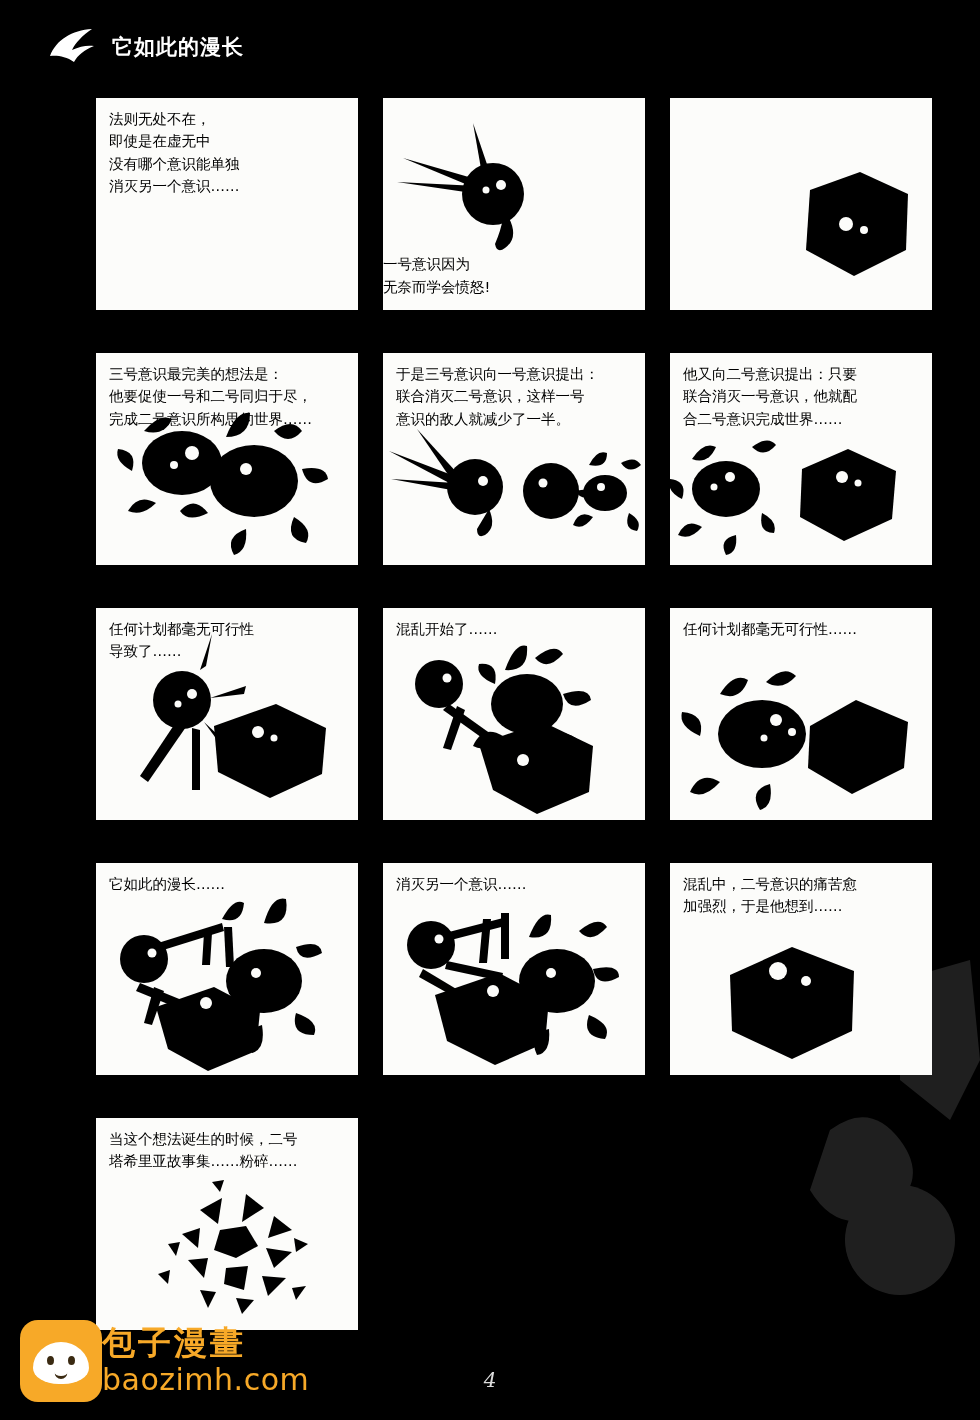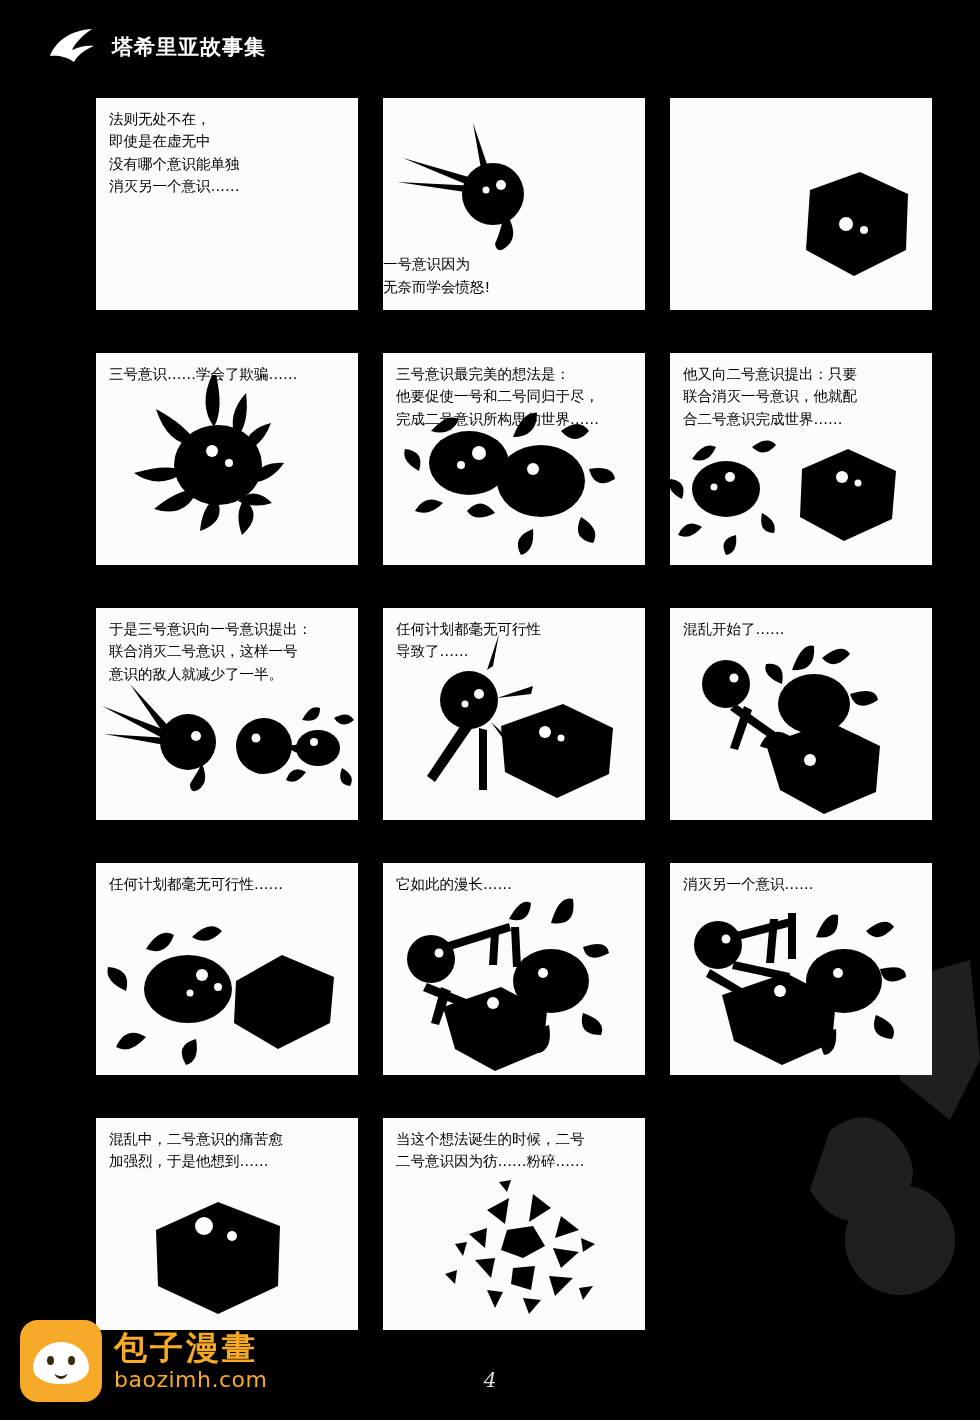--- a/index.html
+++ b/index.html
@@ -97,21 +97,21 @@
     font-style: italic;
     font-family: "DejaVu Serif", "Liberation Serif", serif;
   }
   
   .watermark {
     position: absolute;
     left: 20px;
     bottom: 18px;
     display: flex;
     align-items: center;
-    gap: 12px;
+    gap: 0;
   }
   .wm-logo {
     width: 82px;
     height: 82px;
     border-radius: 18px;
     background: #f7a928;
     position: relative;
   }
   .wm-bun {
     position: absolute;
@@ -144,21 +144,21 @@
   }
   .wm-text { display: flex; flex-direction: column; }
   .wm-cn {
     font-size: 33px;
     font-weight: bold;
     color: #f7a928;
     letter-spacing: 3px;
     line-height: 1.1;
   }
   .wm-url {
-    font-size: 22px;
+    font-size: 30px;
     color: #f7a928;
     letter-spacing: 0.5px;
     font-family: "DejaVu Sans", "Liberation Sans", sans-serif;
   }
   
   .ghost {
     position: absolute;
     opacity: 0.12;
     z-index: 0;
     pointer-events: none;
@@ -174,21 +174,21 @@
     <path d="M180 190 q40 -30 70 10 q30 40 -10 70 q-50 30 -80 -20 Z" fill="#fff"></path>
     <circle cx="250" cy="300" r="55" fill="#fff"></circle>
   </svg>
 
   <div class="header">
     <div class="header-logo">
       <svg viewBox="0 0 52 42" width="52" height="42">
         <path d="M4 30 C10 14 26 4 46 3 C36 10 30 16 26 24 C34 20 42 19 48 20 C38 24 32 29 28 36 C20 30 10 29 4 30 Z" fill="#fff"></path>
       </svg>
     </div>
-    <div class="header-title">塔希里亚故事集</div>
+    <div class="header-title">它如此的漫长</div>
   </div>
 
   <div class="grid">
 
     <div class="panel">
       <div class="text">法则无处不在，
 即使是在虚无中
 没有哪个意识能单独
 消灭另一个意识……</div>
     </div>
@@ -210,40 +210,20 @@
     </div>
 
     <div class="panel">
       <svg viewBox="0 0 262 212">
         <path d="M140 92 L190 74 L238 96 L236 152 L184 178 L136 152 Z" fill="#000"></path>
         <circle cx="176" cy="126" r="7" fill="#fcfcfa"></circle>
         <circle cx="194" cy="132" r="4" fill="#fcfcfa"></circle>
       </svg>
     </div>
 
-    <div class="panel">
-      <svg viewBox="0 0 262 212">
-        <g fill="#000">
-          <path d="M120 22 q8 34 -2 52 q-16 -22 -2 -52 Z"></path>
-          <path d="M150 40 q4 30 -10 46 q-10 -24 10 -46 Z"></path>
-          <path d="M60 56 q30 16 42 36 q-30 2 -42 -36 Z"></path>
-          <path d="M175 70 q-8 22 -28 30 q2 -24 28 -30 Z"></path>
-          <path d="M38 120 q32 -10 52 -2 q-26 20 -52 2 Z"></path>
-          <path d="M188 110 q-14 20 -36 20 q10 -22 36 -20 Z"></path>
-          <path d="M58 156 q24 -20 44 -20 q-12 30 -44 20 Z"></path>
-          <path d="M176 150 q-18 6 -34 -2 q16 -16 34 2 Z"></path>
-          <path d="M104 178 q2 -24 16 -34 q12 24 -16 34 Z"></path>
-          <path d="M146 182 q-8 -22 2 -36 q20 16 -2 36 Z"></path>
-          <ellipse cx="122" cy="112" rx="44" ry="40"></ellipse>
-        </g>
-        <circle cx="116" cy="98" r="6" fill="#fcfcfa"></circle>
-        <circle cx="133" cy="110" r="4" fill="#fcfcfa"></circle>
-      </svg>
-      <div class="text">三号意识……学会了欺骗……</div>
-    </div>
 
     <div class="panel">
       <svg viewBox="0 0 262 212">
         <g fill="#000">
           <ellipse cx="86" cy="110" rx="40" ry="32"></ellipse>
           <path d="M48 78 q16 -18 28 -12 q-8 18 -28 12 Z"></path>
           <path d="M36 118 q-18 -10 -14 -22 q20 2 14 22 Z"></path>
           <path d="M60 150 q-14 14 -28 8 q10 -18 28 -8 Z"></path>
           <ellipse cx="158" cy="128" rx="44" ry="36"></ellipse>
           <path d="M130 84 q10 -26 24 -24 q0 24 -24 24 Z"></path>
@@ -253,42 +233,20 @@
           <path d="M150 176 q2 22 -12 26 q-10 -18 12 -26 Z"></path>
           <path d="M112 160 q-20 10 -28 -2 q14 -16 28 2 Z"></path>
         </g>
         <circle cx="96" cy="100" r="7" fill="#fcfcfa"></circle>
         <circle cx="78" cy="112" r="4" fill="#fcfcfa"></circle>
         <circle cx="150" cy="116" r="6" fill="#fcfcfa"></circle>
       </svg>
       <div class="text">三号意识最完美的想法是：
 他要促使一号和二号同归于尽，
 完成二号意识所构思的世界……</div>
-    </div>
-
-    <div class="panel">
-      <svg viewBox="0 0 262 212">
-        <g fill="#000">
-          <ellipse cx="56" cy="136" rx="34" ry="28"></ellipse>
-          <path d="M22 106 q12 -18 24 -12 q-8 18 -24 12 Z"></path>
-          <path d="M12 146 q-16 -8 -12 -20 q18 2 12 20 Z"></path>
-          <path d="M32 174 q-12 14 -24 8 q8 -18 24 -8 Z"></path>
-          <path d="M66 182 q2 18 -10 20 q-8 -16 10 -20 Z"></path>
-          <path d="M92 160 q16 8 12 20 q-16 0 -12 -20 Z"></path>
-          <path d="M82 94 q16 -12 24 -2 q-12 14 -24 2 Z"></path>
-          <path d="M132 116 L178 96 L226 118 L222 166 L174 188 L130 164 Z"></path>
-        </g>
-        <circle cx="60" cy="124" r="5" fill="#fcfcfa"></circle>
-        <circle cx="44" cy="134" r="3.5" fill="#fcfcfa"></circle>
-        <circle cx="172" cy="124" r="6" fill="#fcfcfa"></circle>
-        <circle cx="188" cy="130" r="3.5" fill="#fcfcfa"></circle>
-      </svg>
-      <div class="text">他又向二号意识提出：只要
-联合消灭一号意识，他就配
-合二号意识完成世界……</div>
     </div>
 
     <div class="panel">
       <svg viewBox="0 0 262 212">
         <g fill="#000">
           <path d="M6 98 L74 124 L70 132 Z"></path>
           <path d="M8 126 L72 130 L74 138 Z"></path>
           <path d="M34 76 L76 122 L68 126 Z"></path>
           <circle cx="92" cy="134" r="28"></circle>
           <path d="M106 156 q8 18 -4 26 q-8 4 -8 -6 q6 -10 12 -20 Z"></path>
@@ -300,20 +258,42 @@
           <path d="M246 160 q14 8 8 18 q-14 -2 -8 -18 Z"></path>
           <path d="M210 164 q-10 14 -20 8 q6 -16 20 -8 Z"></path>
         </g>
         <circle cx="100" cy="128" r="5" fill="#fcfcfa"></circle>
         <circle cx="160" cy="130" r="4.5" fill="#fcfcfa"></circle>
         <circle cx="218" cy="134" r="4" fill="#fcfcfa"></circle>
       </svg>
       <div class="text">于是三号意识向一号意识提出：
 联合消灭二号意识，这样一号
 意识的敌人就减少了一半。</div>
+    </div>
+
+    <div class="panel">
+      <svg viewBox="0 0 262 212">
+        <g fill="#000">
+          <ellipse cx="56" cy="136" rx="34" ry="28"></ellipse>
+          <path d="M22 106 q12 -18 24 -12 q-8 18 -24 12 Z"></path>
+          <path d="M12 146 q-16 -8 -12 -20 q18 2 12 20 Z"></path>
+          <path d="M32 174 q-12 14 -24 8 q8 -18 24 -8 Z"></path>
+          <path d="M66 182 q2 18 -10 20 q-8 -16 10 -20 Z"></path>
+          <path d="M92 160 q16 8 12 20 q-16 0 -12 -20 Z"></path>
+          <path d="M82 94 q16 -12 24 -2 q-12 14 -24 2 Z"></path>
+          <path d="M132 116 L178 96 L226 118 L222 166 L174 188 L130 164 Z"></path>
+        </g>
+        <circle cx="60" cy="124" r="5" fill="#fcfcfa"></circle>
+        <circle cx="44" cy="134" r="3.5" fill="#fcfcfa"></circle>
+        <circle cx="172" cy="124" r="6" fill="#fcfcfa"></circle>
+        <circle cx="188" cy="130" r="3.5" fill="#fcfcfa"></circle>
+      </svg>
+      <div class="text">他又向二号意识提出：只要
+联合消灭一号意识，他就配
+合二号意识完成世界……</div>
     </div>
 
     <div class="panel">
       <svg viewBox="0 0 262 212">
         <g fill="#000">
           <path d="M84 108 L44 168 L52 174 L92 116 Z"></path>
           <path d="M96 120 L96 182 L104 182 L104 122 Z"></path>
           <circle cx="86" cy="92" r="29"></circle>
           <path d="M104 62 L116 26 L110 58 Z"></path>
           <path d="M114 90 L150 78 L148 86 Z"></path>
@@ -448,21 +428,21 @@
           <path d="M104 172 L120 174 L112 190 Z"></path>
           <path d="M140 180 L158 182 L146 196 Z"></path>
           <path d="M72 126 L84 124 L80 138 Z"></path>
           <path d="M198 120 L212 126 L200 134 Z"></path>
           <path d="M62 156 L74 152 L72 166 Z"></path>
           <path d="M196 170 L210 168 L200 182 Z"></path>
           <path d="M116 64 L128 62 L124 74 Z"></path>
         </g>
       </svg>
       <div class="text">当这个想法诞生的时候，二号
-二号意识因为彷……粉碎……</div>
+塔希里亚故事集……粉碎……</div>
     </div>
 
   </div>
 
   <div class="page-number">4</div>
 
   <div class="watermark">
     <div class="wm-logo">
       <div class="wm-bun">
         <div class="wm-eye l"></div>

